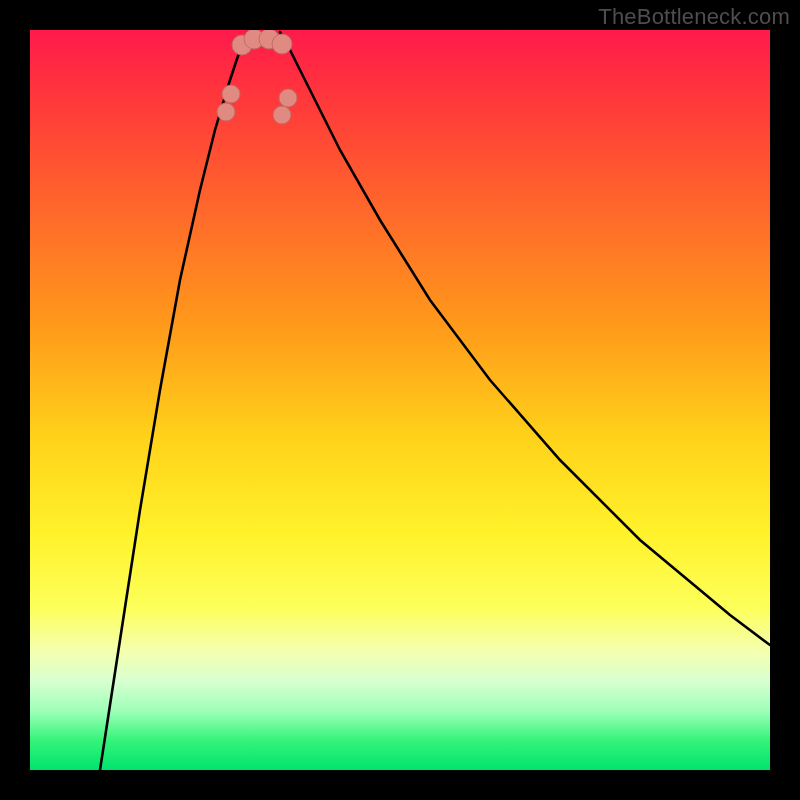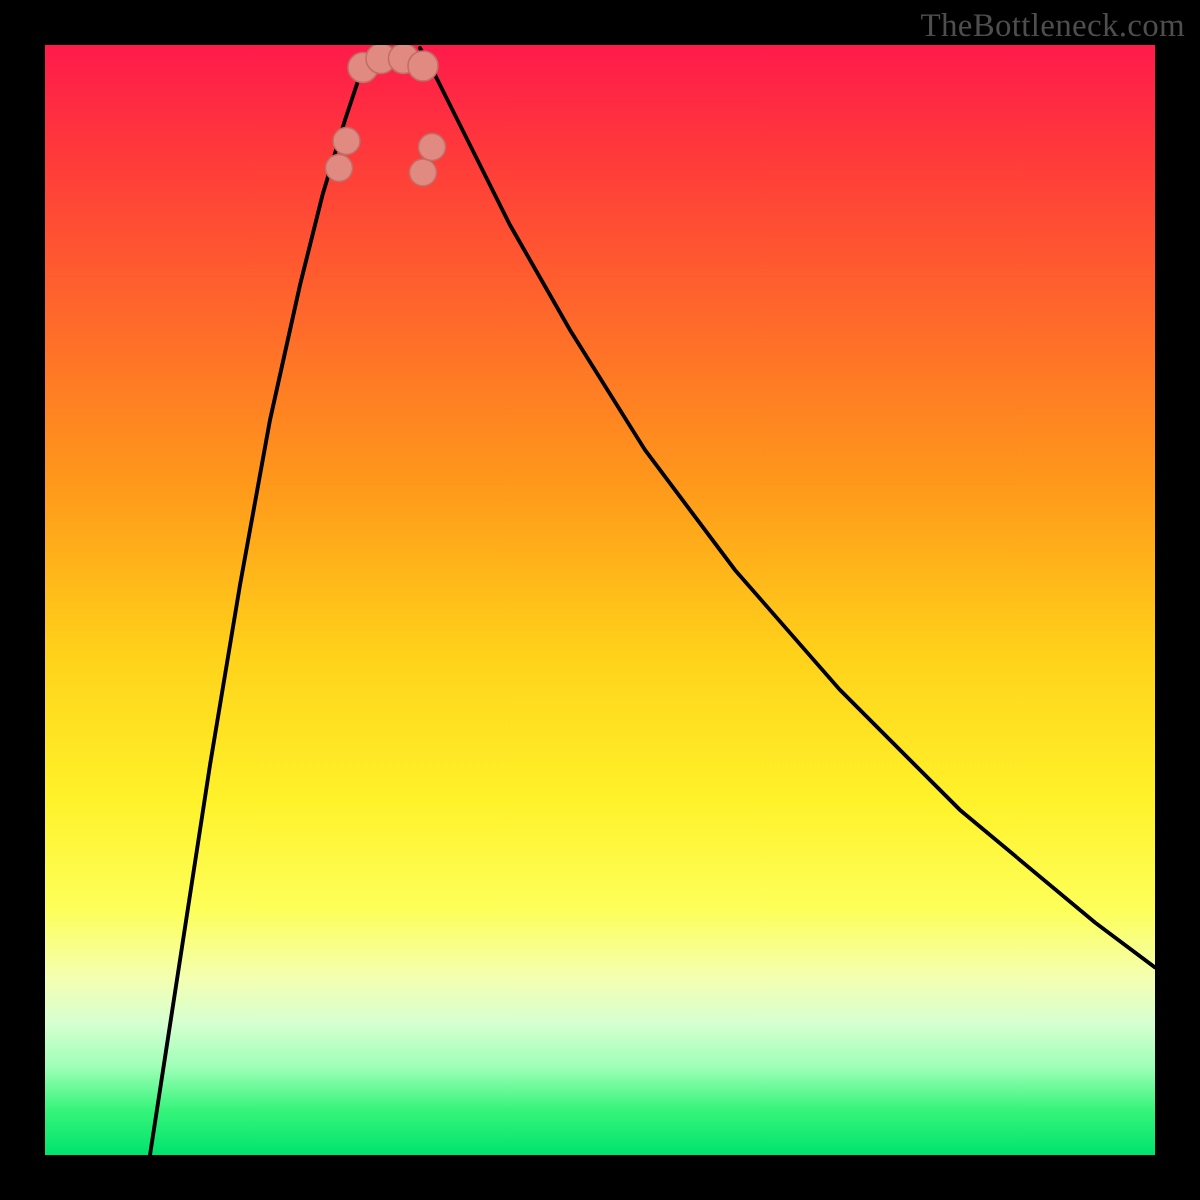--- a/index.html
+++ b/index.html
@@ -9,21 +9,20 @@
     height: 800px;
     background: #000;
     font-family: Arial, Helvetica, sans-serif;
     overflow: hidden;
   }
   .stage {
     position: relative;
     width: 800px;
     height: 760px;
     background: #000;
-    font-family: Liberation Serif, serif;
   }
   .watermark {
     position: absolute;
     top: 4px;
     right: 10px;
     color: #4e4e4e;
     font-size: 22px;
     font-weight: 400;
     letter-spacing: 0.2px;
     z-index: 5;

